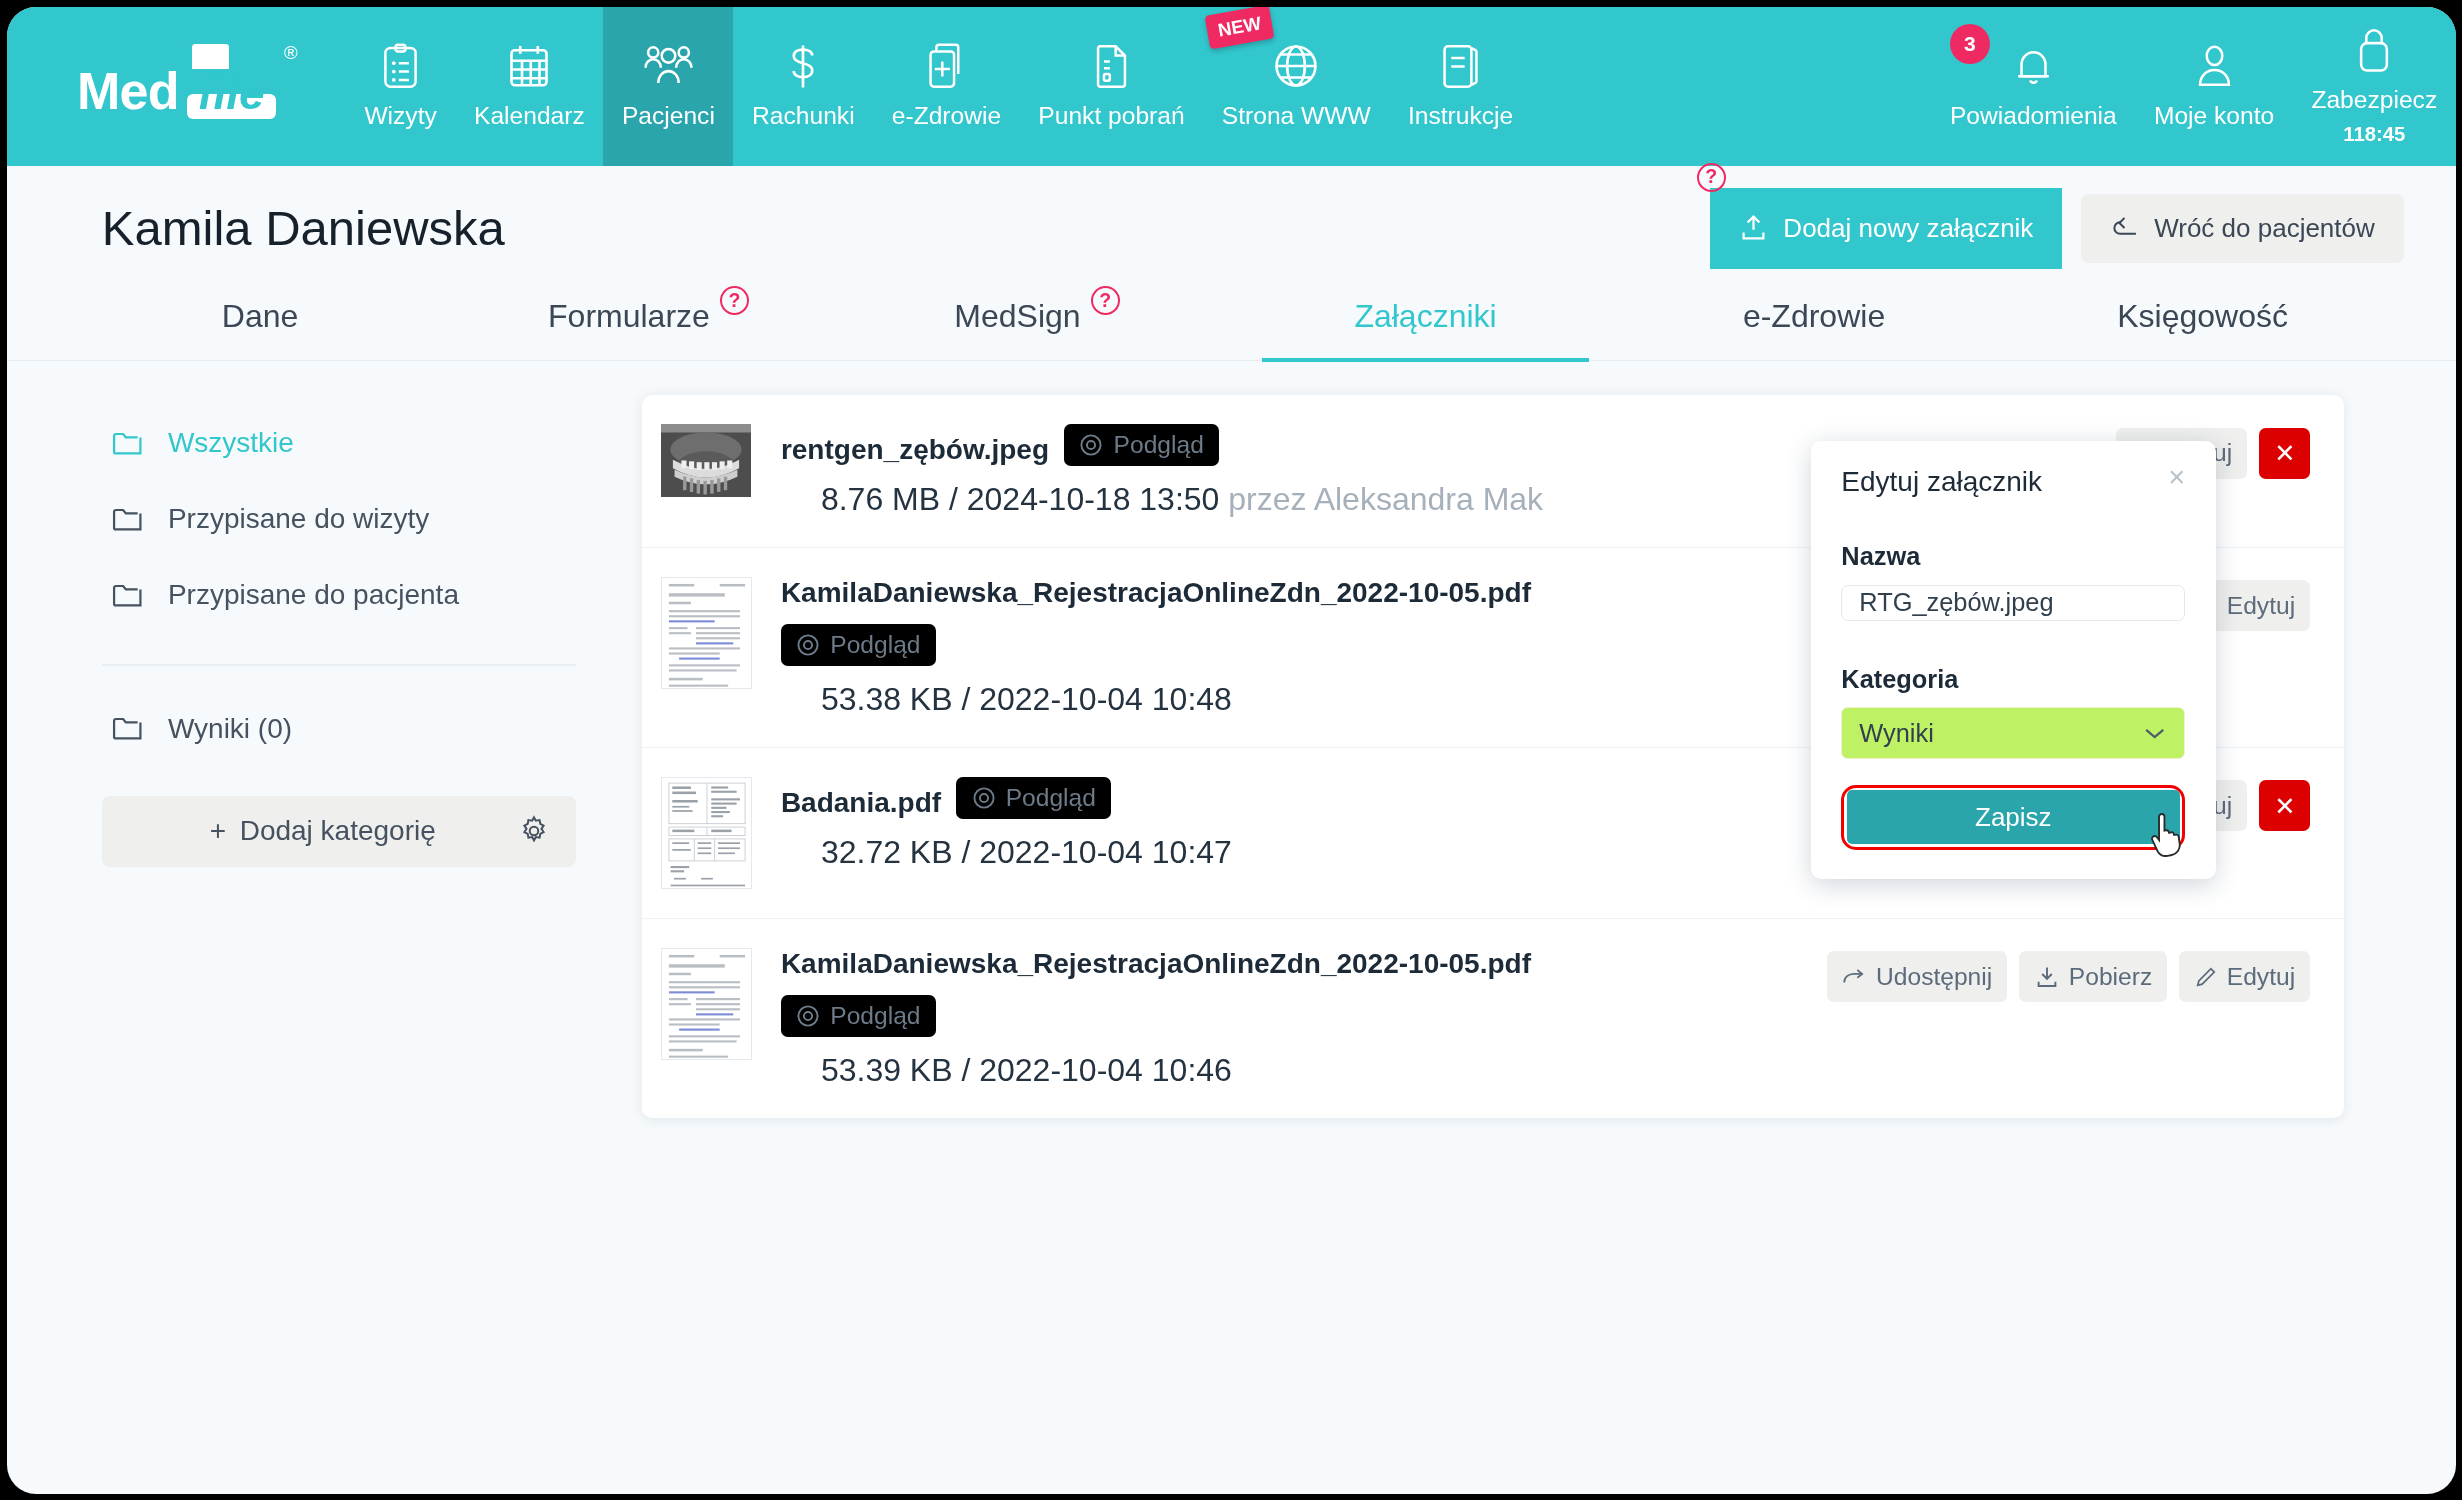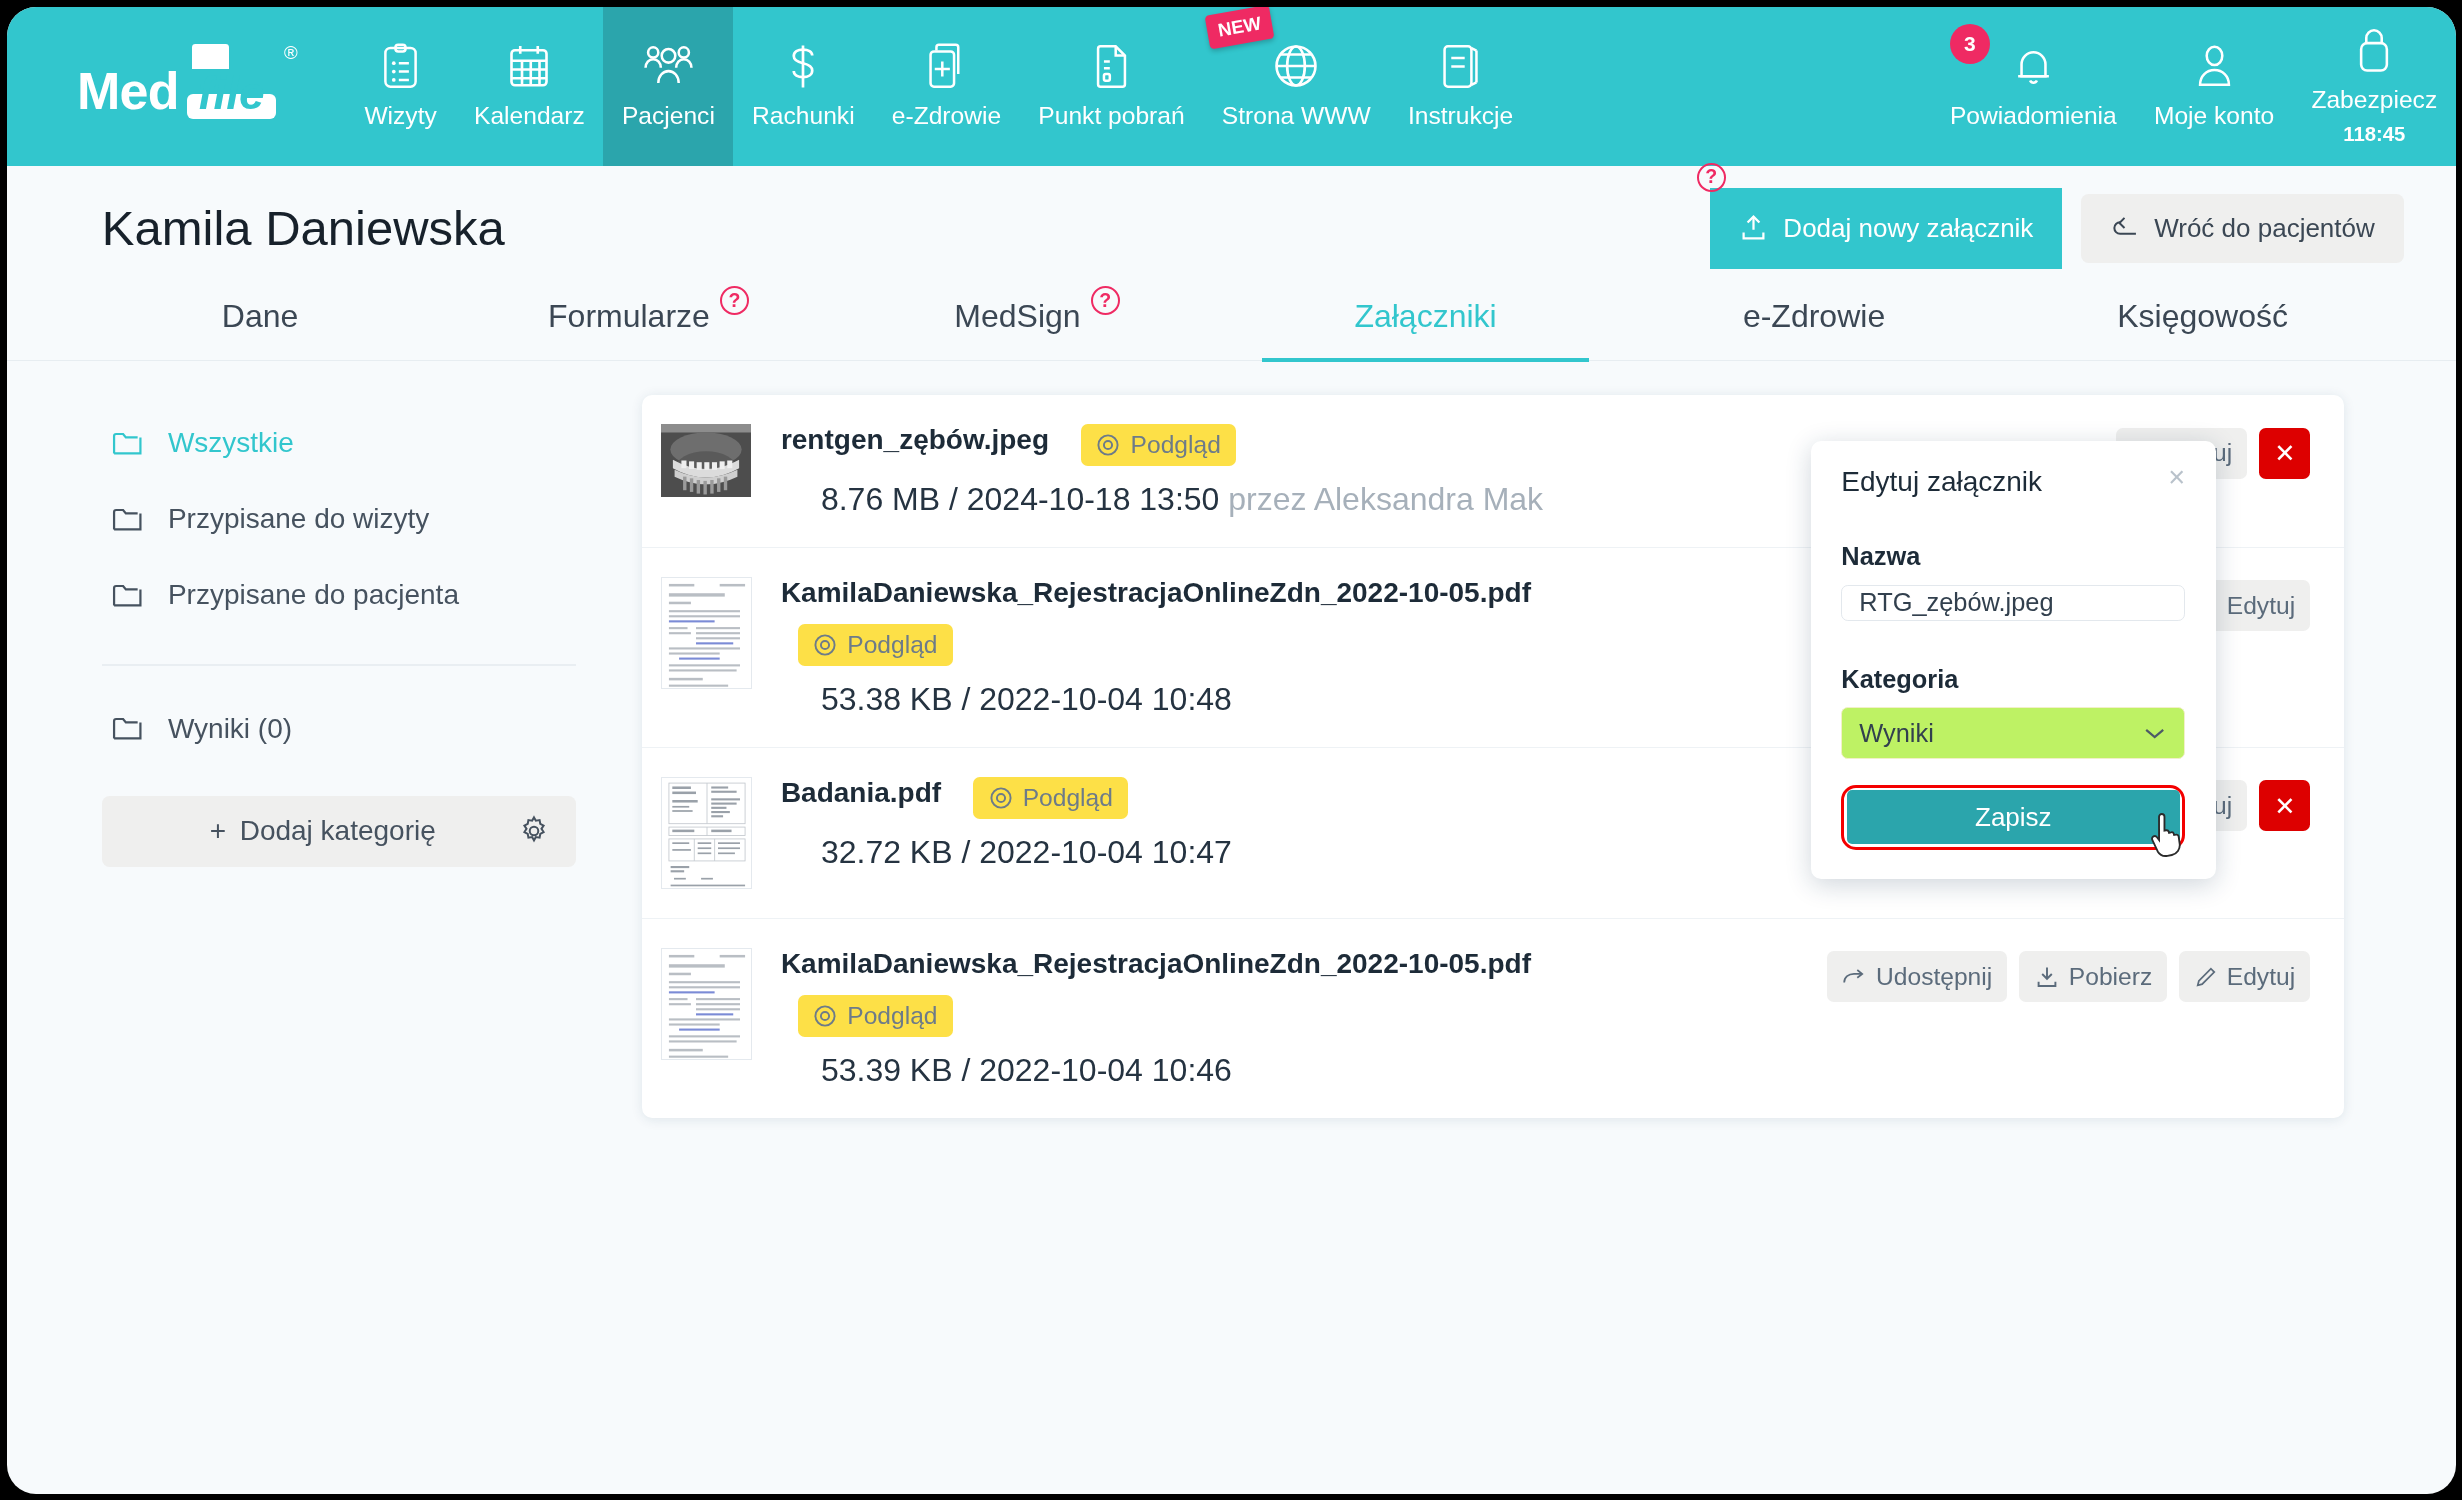--- a/index.html
+++ b/index.html
@@ -176,27 +176,26 @@
     width: 91px; min-width: 91px; height: 112px;
     background: #fff; border: 0.8px solid #e4e9ee;
     overflow: hidden; margin-right: 29px;
   }
   .thumb.xray { height: 75px; border: none; }
   .meta { flex: 1; min-width: 0; }
   .fname {
     font-size: 28px; color: #1d2b38; font-weight: 600;
     display: inline; vertical-align: middle;
   }
-  .nameline { display: flex; align-items: flex-start; gap: 15.2px; flex-wrap: wrap; }
+  .nameline { display: flex; align-items: flex-end; gap: 15.2px; flex-wrap: wrap; }
   .preview-chip {
-    background: #fde047; border-radius: 6.8px; color: #6d7b89;
+    background: #000000; border-radius: 6.8px; color: #6d7b89;
     font-size: 24.6px; padding: 6.8px 15.2px;
     display: inline-flex; align-items: center; gap: 10.2px;
     cursor: pointer;
-    margin-left: 17px;
   }
   .subline { margin-top: 15.2px; font-size: 32px; color: #253341; margin-left: 40px; }
   .subline .by { color: #a6b0ba; }
   .rowactions { display: flex; align-items: center; gap: 12px; margin-top: 3.4px; }
   .act-btn {
     background: #efefee; border: none; border-radius: 6.8px;
     color: #5b6b7b; font-size: 24.6px; padding: 0 15.2px; height: 51px;
     display: flex; align-items: center; gap: 10.2px; cursor: pointer;
     font-family: inherit; white-space: nowrap;
   }

